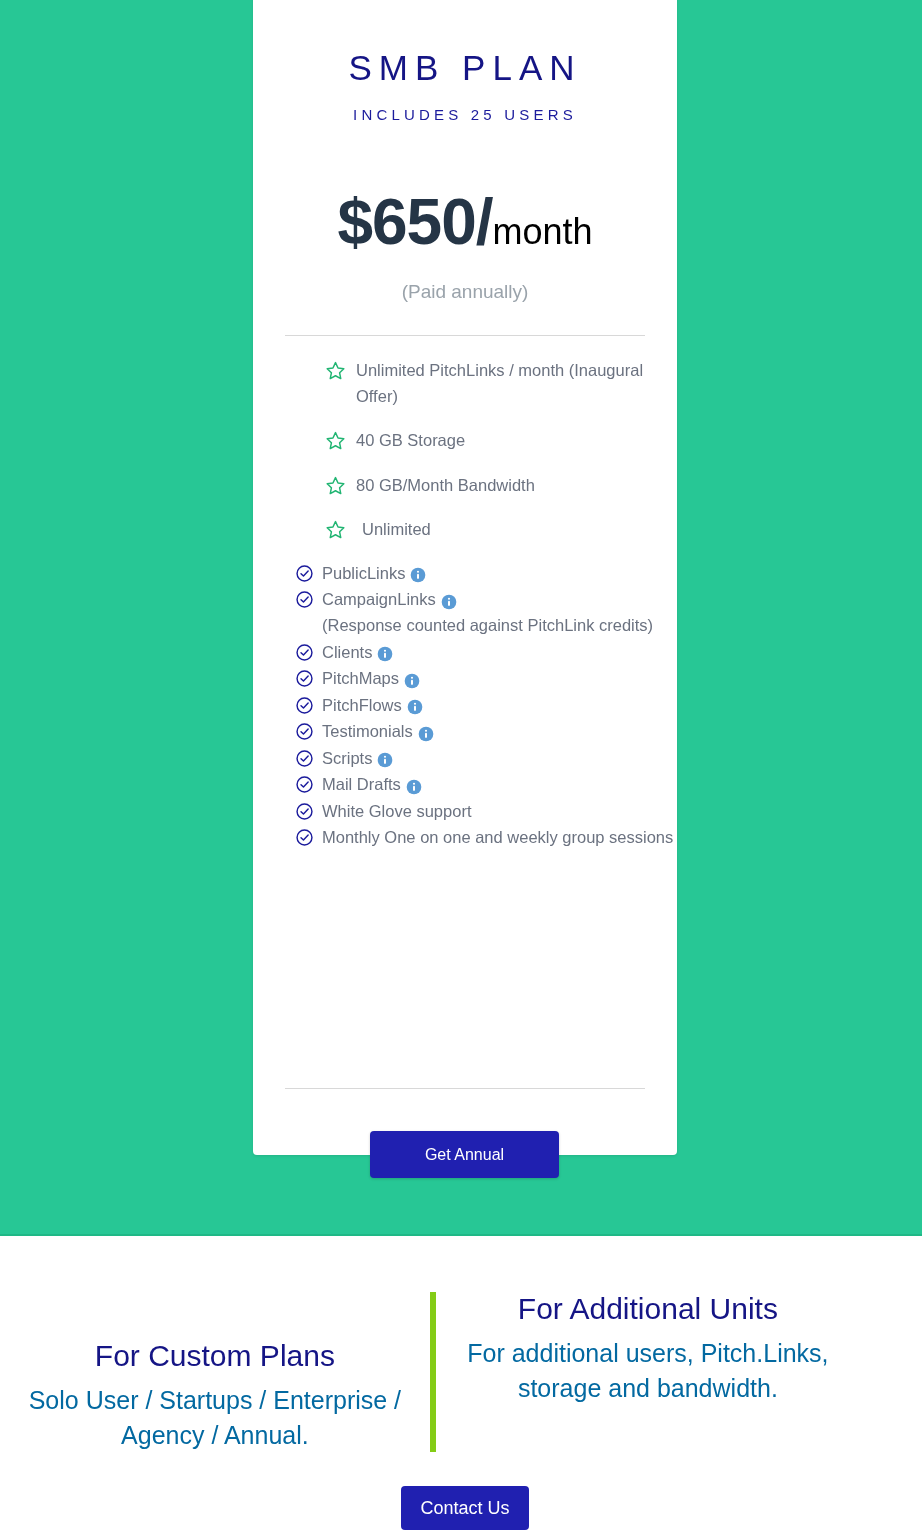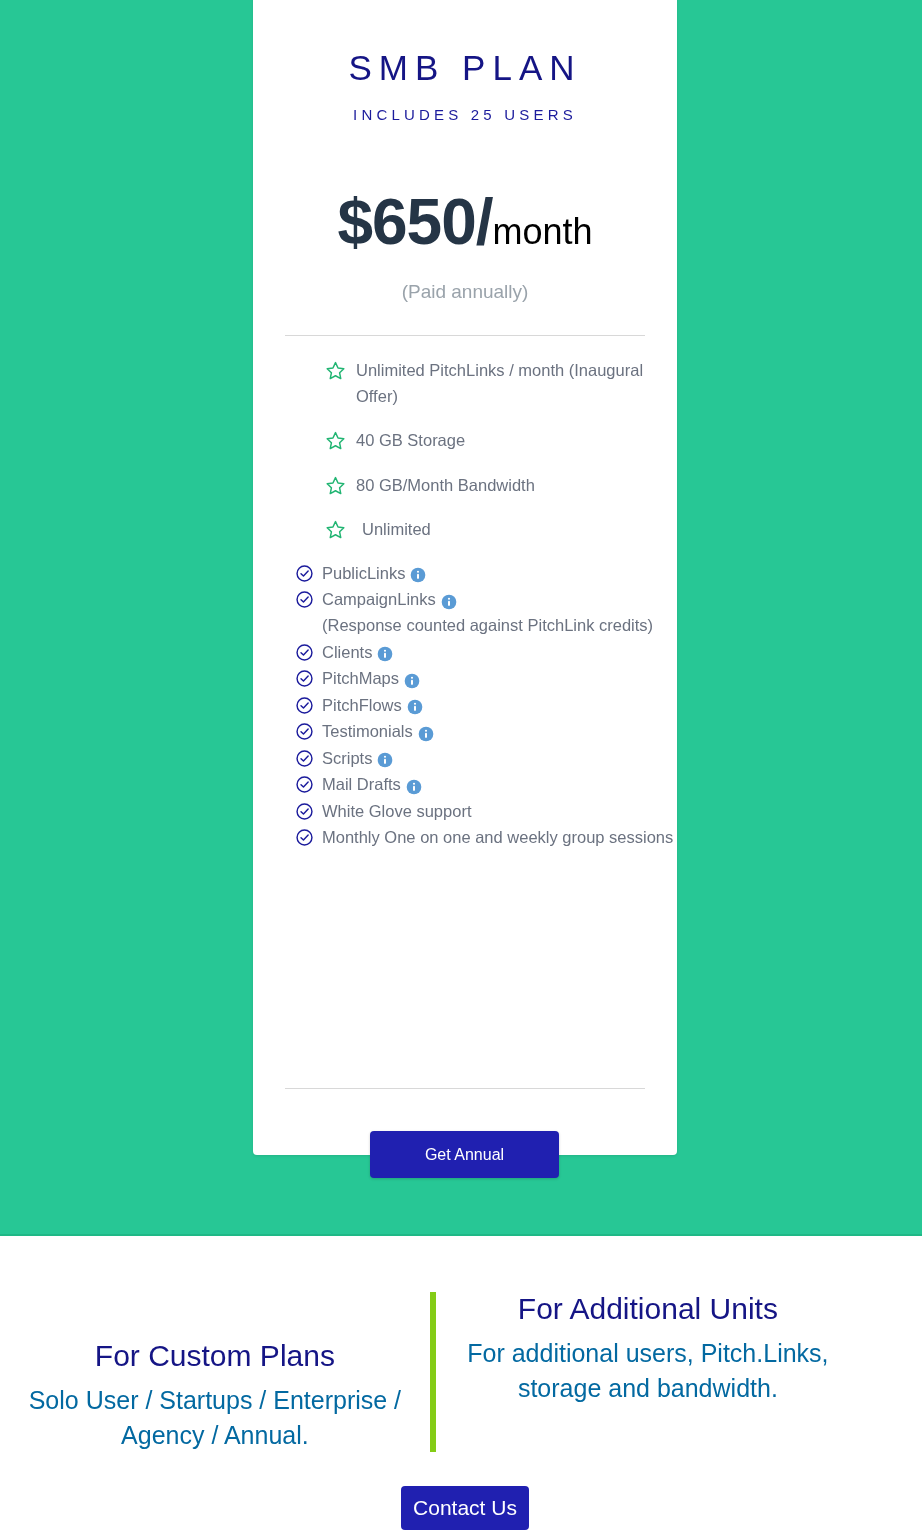--- a/index.html
+++ b/index.html
@@ -185,21 +185,21 @@
   }
   .contact-us {
     position:absolute;
     left:401px; top:1486px;
     width:128px; height:44px;
     background:#2020b0;
     color:#ffffff;
     border:none;
     border-radius:4px;
     font-family:"Liberation Sans", sans-serif;
-    font-size:21px;
+    font-size:18px;
     cursor:pointer;
   }
 </style>
 </head>
 <body>
 
 <div class="hero"></div>
 
 <div class="card">
 

